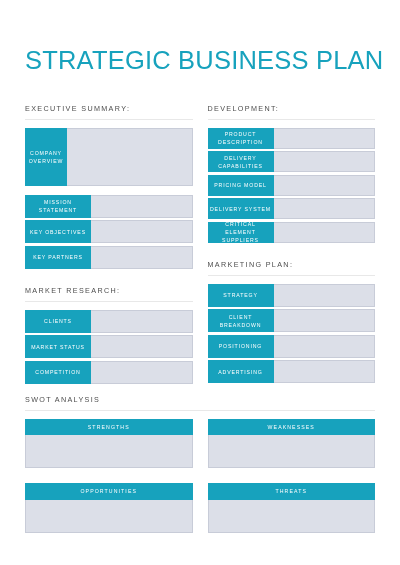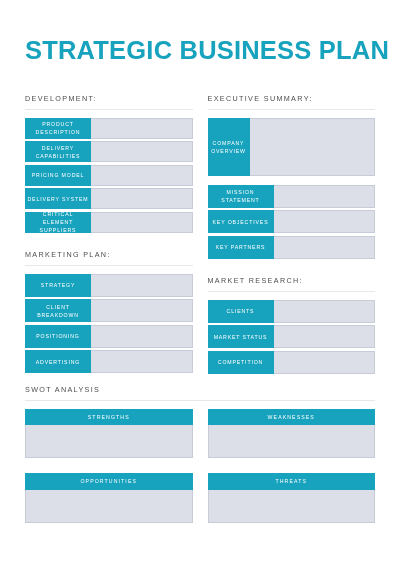--- a/index.html
+++ b/index.html
@@ -21,24 +21,24 @@
     height: 565px;
     background: #ffffff;
     padding: 0 25px;
     position: relative;
   }
 
   
   .doc-title {
     color: #17a2bd;
     font-size: 25.5px;
-    font-weight: bold;
+    font-weight: normal;
     letter-spacing: 0.2px;
     line-height: 1;
-    padding-top: 38px;
+    padding-top: 48px;
     padding-bottom: 0;
     white-space: nowrap;
   }
 
   
   .columns {
     display: flex;
     gap: 15px;
     margin-top: 31px;
   }
@@ -166,20 +166,71 @@
 
 <div class="page">
 
   <h1 class="doc-title">STRATEGIC BUSINESS PLAN</h1>
 
   <div class="columns">
 
     <div class="col">
 
       <div>
+        <div class="sec-head">EXECUTIVE SUMMARY:</div>
+        <div class="sec-rule"></div>
+
+        <div class="block-overview">
+          <div class="label">COMPANY OVERVIEW</div>
+          <div class="field"></div>
+        </div>
+
+        <div class="rowgroup left-rows">
+          <div class="row">
+            <div class="label">MISSION STATEMENT</div>
+            <div class="field"></div>
+          </div>
+          <div class="row">
+            <div class="label">KEY OBJECTIVES</div>
+            <div class="field"></div>
+          </div>
+          <div class="row">
+            <div class="label">KEY PARTNERS</div>
+            <div class="field"></div>
+          </div>
+        </div>
+      </div>
+
+      <div class="spacer-md"></div>
+
+      <div>
+        <div class="sec-head">MARKET RESEARCH:</div>
+        <div class="sec-rule"></div>
+
+        <div class="rowgroup left-rows">
+          <div class="row">
+            <div class="label">CLIENTS</div>
+            <div class="field"></div>
+          </div>
+          <div class="row">
+            <div class="label">MARKET STATUS</div>
+            <div class="field"></div>
+          </div>
+          <div class="row">
+            <div class="label">COMPETITION</div>
+            <div class="field"></div>
+          </div>
+        </div>
+      </div>
+
+    </div>
+
+    <div class="col">
+
+      <div>
         <div class="sec-head">DEVELOPMENT:</div>
         <div class="sec-rule"></div>
 
         <div class="rowgroup right-rows">
           <div class="row">
             <div class="label">PRODUCT DESCRIPTION</div>
             <div class="field"></div>
           </div>
           <div class="row">
             <div class="label">DELIVERY CAPABILITIES</div>
@@ -214,71 +265,20 @@
           <div class="row">
             <div class="label">CLIENT BREAKDOWN</div>
             <div class="field"></div>
           </div>
           <div class="row">
             <div class="label">POSITIONING</div>
             <div class="field"></div>
           </div>
           <div class="row">
             <div class="label">ADVERTISING</div>
-            <div class="field"></div>
-          </div>
-        </div>
-      </div>
-
-    </div>
-
-    <div class="col">
-
-      <div>
-        <div class="sec-head">EXECUTIVE SUMMARY:</div>
-        <div class="sec-rule"></div>
-
-        <div class="block-overview">
-          <div class="label">COMPANY OVERVIEW</div>
-          <div class="field"></div>
-        </div>
-
-        <div class="rowgroup left-rows">
-          <div class="row">
-            <div class="label">MISSION STATEMENT</div>
-            <div class="field"></div>
-          </div>
-          <div class="row">
-            <div class="label">KEY OBJECTIVES</div>
-            <div class="field"></div>
-          </div>
-          <div class="row">
-            <div class="label">KEY PARTNERS</div>
-            <div class="field"></div>
-          </div>
-        </div>
-      </div>
-
-      <div class="spacer-md"></div>
-
-      <div>
-        <div class="sec-head">MARKET RESEARCH:</div>
-        <div class="sec-rule"></div>
-
-        <div class="rowgroup left-rows">
-          <div class="row">
-            <div class="label">CLIENTS</div>
-            <div class="field"></div>
-          </div>
-          <div class="row">
-            <div class="label">MARKET STATUS</div>
-            <div class="field"></div>
-          </div>
-          <div class="row">
-            <div class="label">COMPETITION</div>
             <div class="field"></div>
           </div>
         </div>
       </div>
 
     </div>
   </div>
 
   <div class="swot-head-wrap">
     <div class="sec-head">SWOT ANALYSIS</div>

